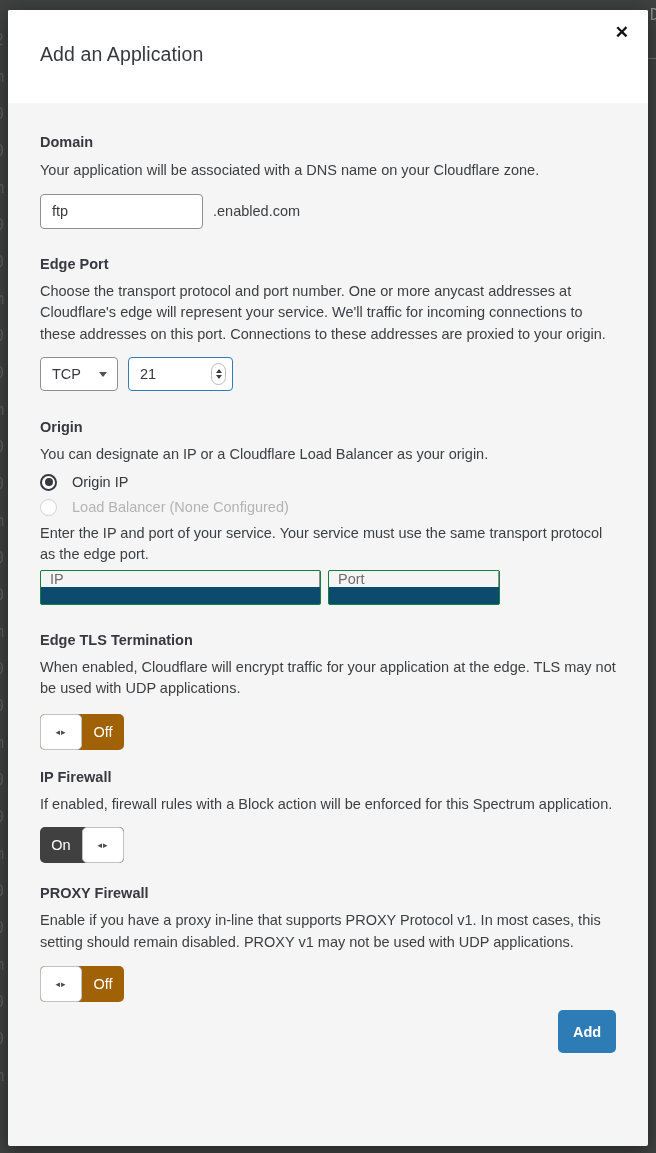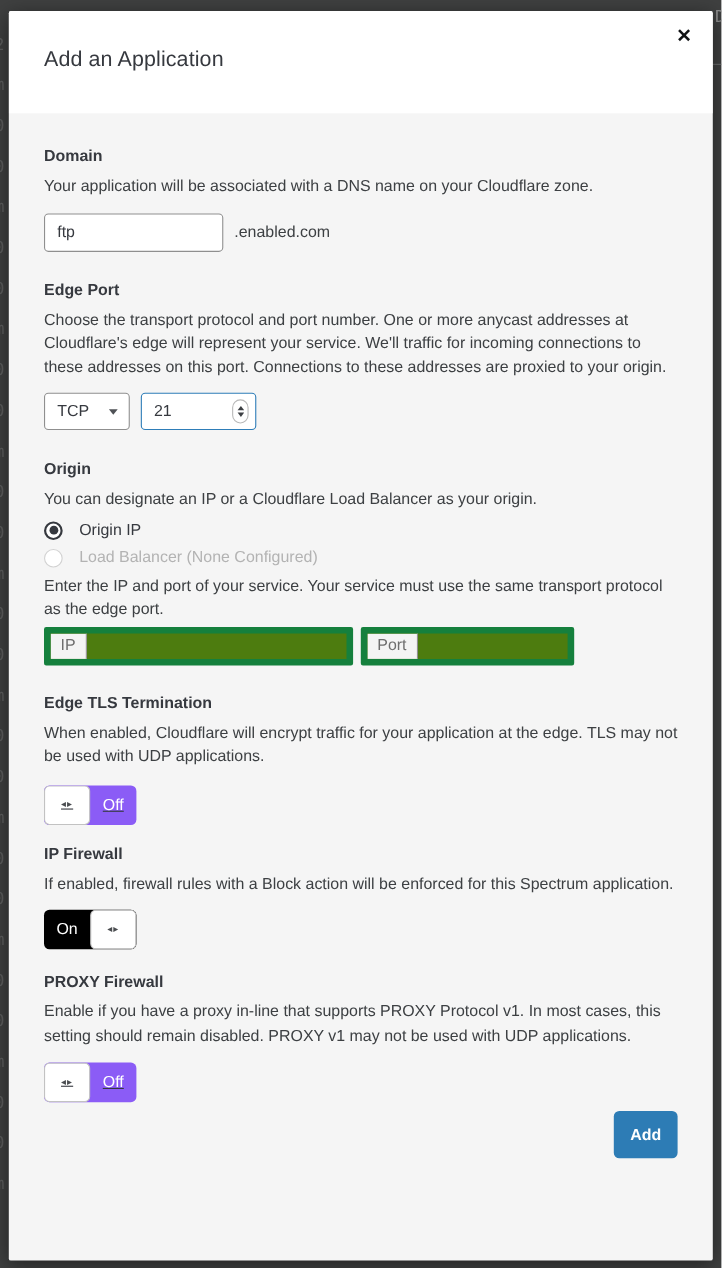--- a/index.html
+++ b/index.html
@@ -91,54 +91,54 @@
     width:17px; height:17px; border-radius:50%; border:2px solid #36393f;
     display:flex; align-items:center; justify-content:center; background:#fff; cursor:pointer; flex-shrink:0;
   }
   .radio-dot { width:8px; height:8px; border-radius:50%; background:#36393f; }
   .radio-outer.disabled { border:1.5px solid #d2d2d2; cursor:default; }
   .radio-label { margin-left:15px; font-size:14.5px; color:#36393f; }
   .radio-label.disabled { color:#b3b3b3; }
   .origin-ip-desc { margin-bottom:12px; }
   .ipport-row { display:flex; gap:7px; margin-bottom:27px; }
   .input-group {
-    display:flex; height:35px; border:6px solid #15803d; border-radius:2px;
-    background:#4d7c0f; overflow:hidden;
+    display:flex; height:35px; border:1px solid #15803d; border-radius:2px;
+    background:#0c4a6e; overflow:hidden;flex-direction:column;
   }
   .ig-prefix {
     background:#f4f4f4; border-right:1px solid #8f8f8f; color:#6e6e6e;
     font-size:14.5px; display:flex; align-items:center; padding:0 9px;
   }
   .ig-value {
     border:none; outline:none; font-family:"Liberation Sans", sans-serif;
     font-size:20px; color:#36393f; padding:0 11px; background:#fff;margin-top:40px;
   }
   .ig-ip { width:281px; } .ig-ip .ig-value { width:100%; }
-  .ig-port { width:194px; } .ig-port .ig-value { width:100%; }
+  .ig-port { width:172px; } .ig-port .ig-value { width:100%; }
 
   
   .toggle-section .section-label { margin-bottom:9px; }
   .toggle-section .section-desc { margin-bottom:14px; }
   .toggle {
     width:84px; height:36px; border-radius:5px; display:flex; overflow:hidden;
     cursor:pointer; position:relative;
   }
   .toggle-handle {
     width:42px; height:36px; background:#fff; border:1px solid #c2c2c2; border-radius:5px;
     display:flex; align-items:center; justify-content:center; z-index:1;
     font-family:"DejaVu Sans", sans-serif; font-size:9px; color:#4a4d50; letter-spacing:1px;
   }
   .toggle-handle::before { content:"◂▸"; }
   .toggle-state {
     width:42px; height:36px; display:flex; align-items:center; justify-content:center;
     font-size:14.5px; color:#ffffff;
   }
-  .toggle.off { background:#8b5cf6;text-decoration:underline; }
+  .toggle.off { background:#a16207; }
   .toggle.off .toggle-handle { margin-right:0; }
-  .toggle.on  { background:#000000; }
+  .toggle.on  { background:#404040; }
   .sec-tls .toggle      { margin-bottom:19px; }
   .sec-firewall .section-desc { margin-bottom:12px; }
   .sec-firewall .toggle { margin-bottom:22px; }
   .sec-proxy .section-desc { margin-bottom:13px; }
   .sec-proxy .toggle    { margin-bottom:8px; }
 
   
   .modal-footer { text-align:right; }
   .add-btn {
     display:inline-block; min-width:58px; height:43px; padding:0 14px;

